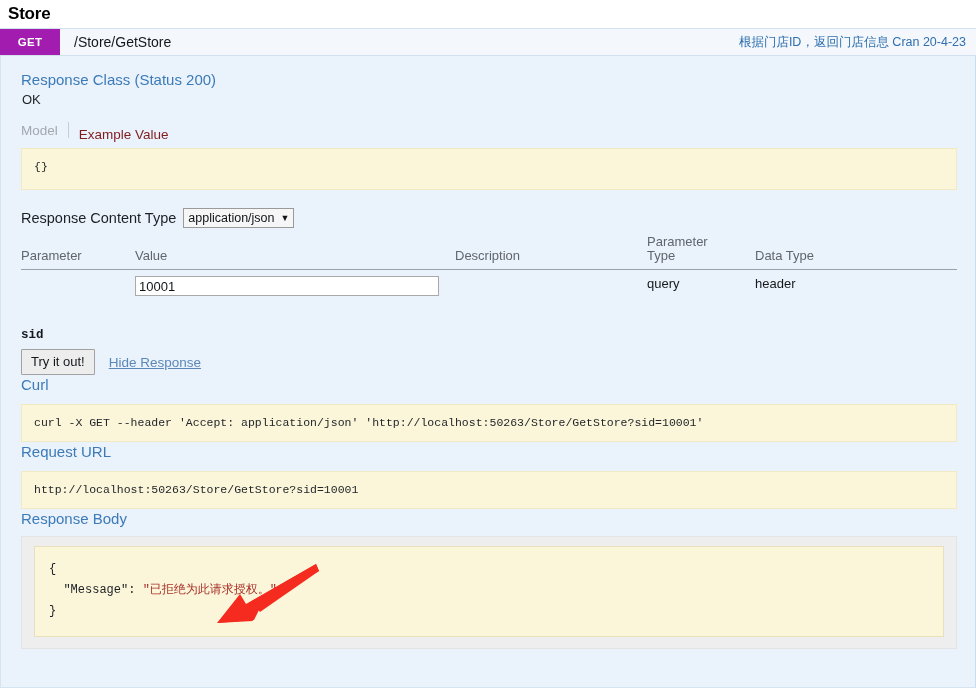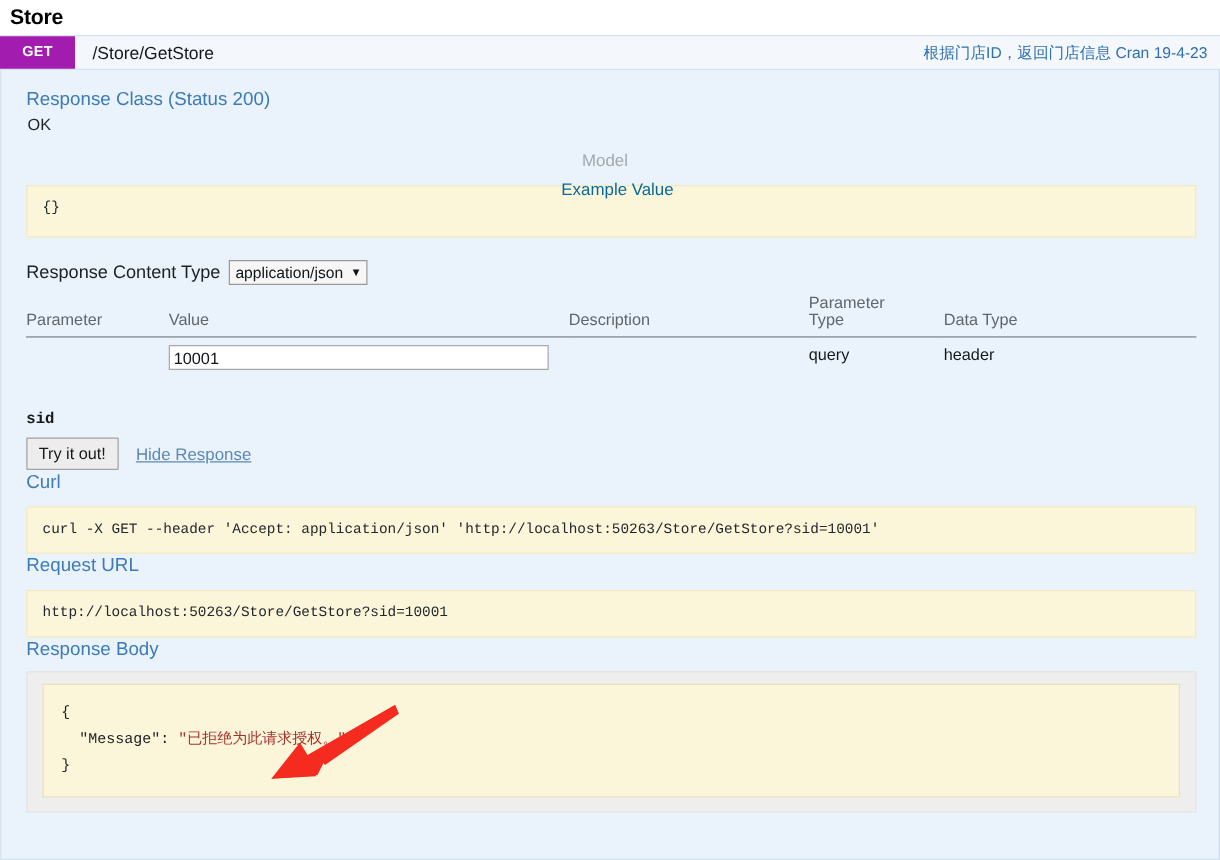--- a/index.html
+++ b/index.html
@@ -114,33 +114,32 @@
     line-height: 18px;
   }
 
   
   .model-tabs {
     display: flex;
     align-items: center;
     margin-top: 12px;
     font-size: 13.5px;
     height: 18px;
-    flex-direction: column;
   }
   .model-tabs .tab-inactive {
     color: #a2a8ae;
     padding-right: 10px;
     cursor: pointer;
   }
   .model-tabs .tab-sep {
     width: 1px; height: 16px;
     background: #c8cdd2;
   }
   .model-tabs .tab-active {
-    color: #0369a1;
+    color: #7f1d1d;
     padding-left: 10px;
     cursor: pointer;
     margin-top: 8px;
   }
 
   
   .code-block {
     margin-top: 9px;
     background: #fbf6da;
     border: 1px solid #f0e9c4;
@@ -297,21 +296,21 @@
 <div id="page">
 
   <div class="resource-head">
     <div class="resource-title">Store</div>
   </div>
 
   <div class="operation">
     <div class="http-method">GET</div>
     <div class="op-path">/Store/GetStore</div>
     <div class="op-spacer"></div>
-    <div class="op-summary">根据门店ID，返回门店信息 Cran 19-4-23</div>
+    <div class="op-summary">根据门店ID，返回门店信息 Cran 20-4-23</div>
   </div>
 
   <div class="op-content">
 
     <h4 class="section">Response Class (Status 200)</h4>
     <div class="subtext">OK</div>
 
     <div class="model-tabs">
       <span class="tab-inactive">Model</span>
       <span class="tab-sep"></span>

